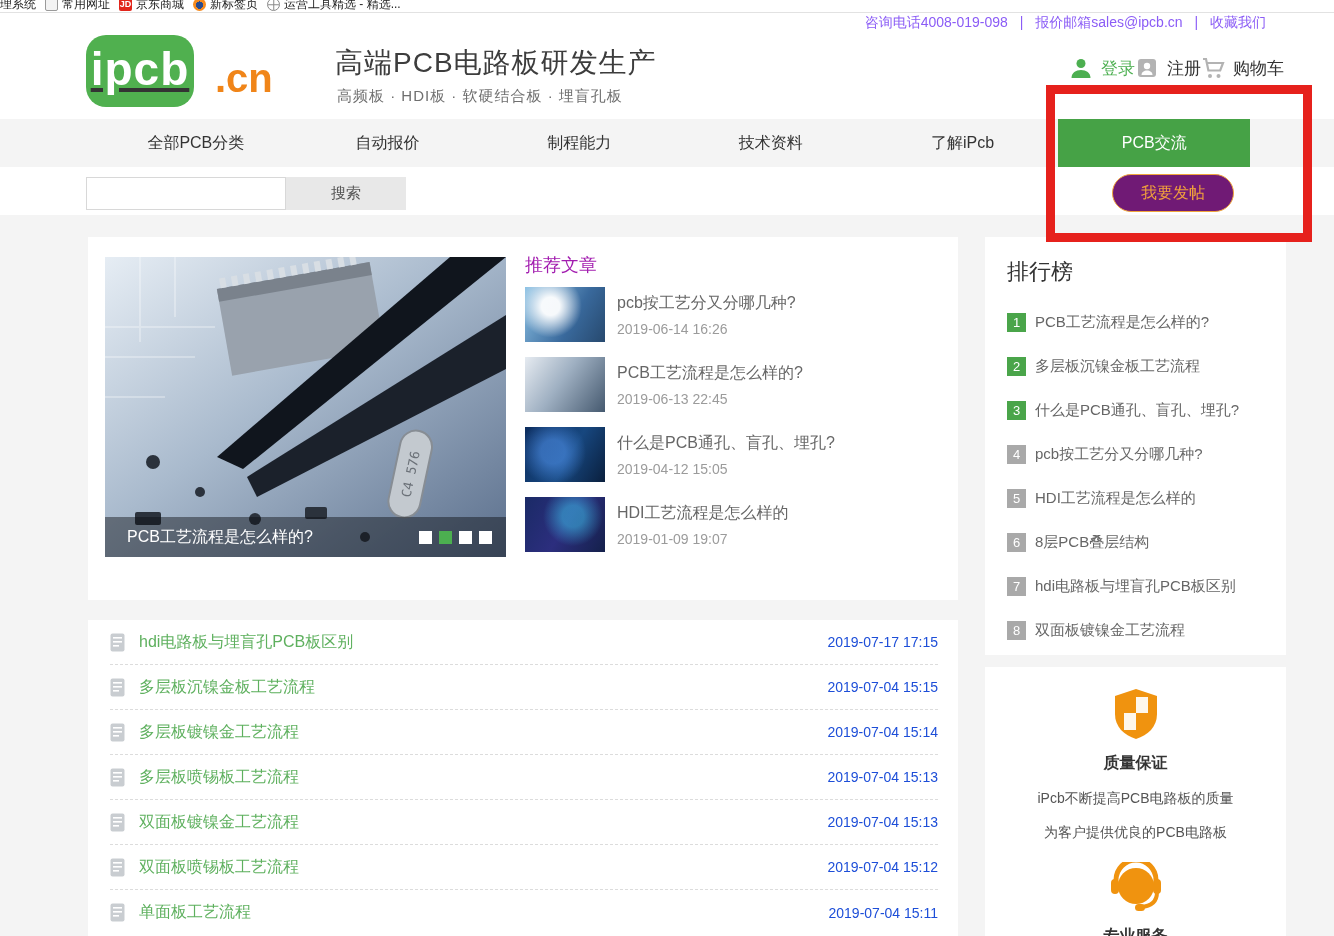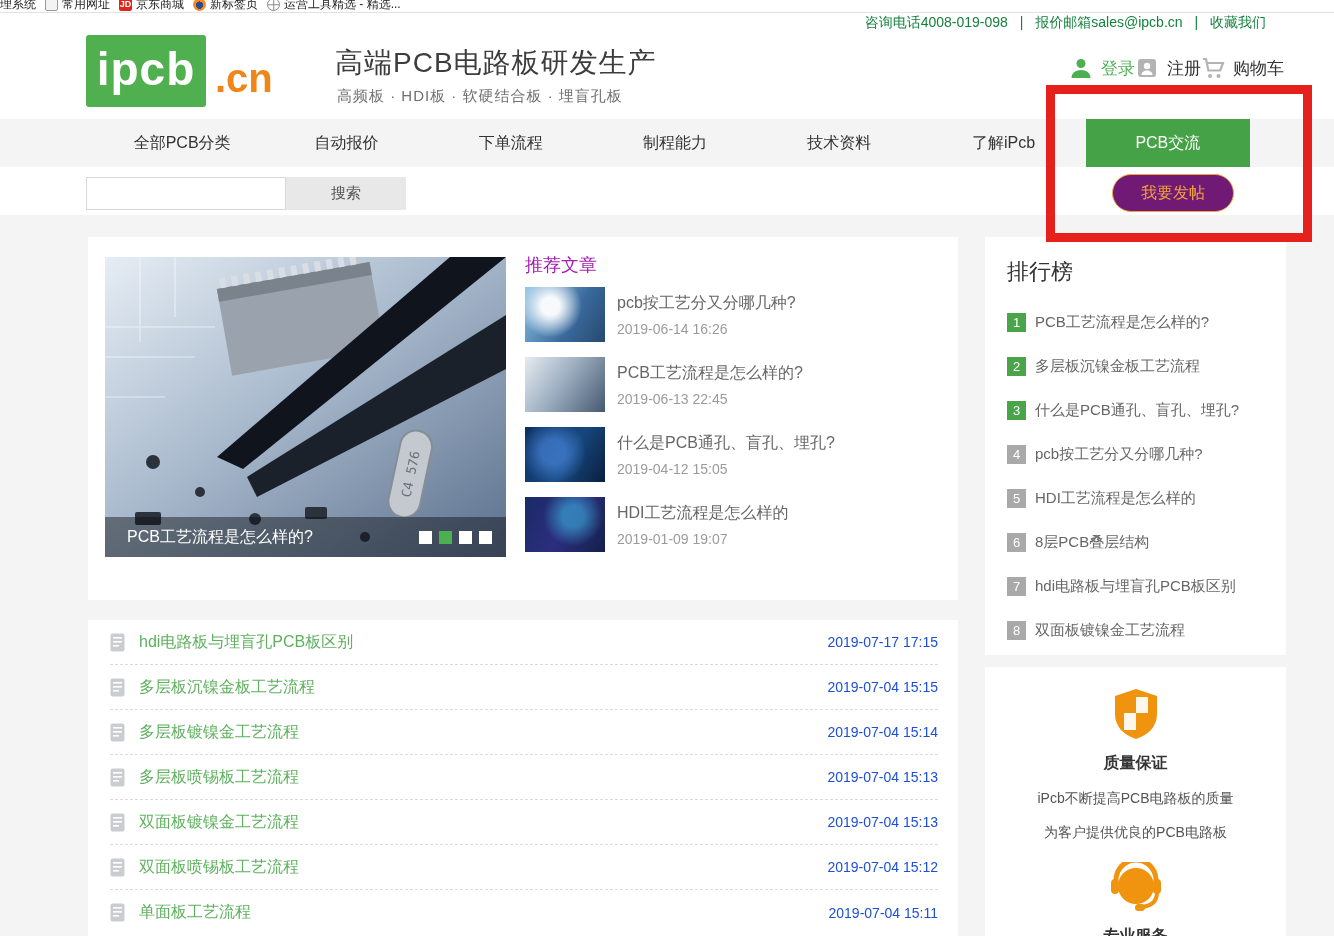--- a/index.html
+++ b/index.html
@@ -15,26 +15,26 @@
   .bm-item { display:flex; align-items:center; gap:4px; }
   .bm-ic { width:13px; height:13px; display:inline-block; flex:0 0 auto; }
   .bm-folder { border:1px solid #9a9a9a; background:#f3f3f3; border-radius:2px; }
   .bm-jd { background:#e1251b; color:#fff; font-size:9px; font-weight:bold; text-align:center; line-height:13px; border-radius:2px; }
   .bm-ff { border-radius:50%; background:radial-gradient(circle at 50% 55%, #2a4b8d 0 38%, #f78b1e 39% 100%); }
   .bm-globe { border:1.5px solid #8a8a8a; border-radius:50%; position:relative; }
   .bm-globe:before { content:""; position:absolute; left:50%; top:0; bottom:0; width:1.5px; background:#8a8a8a; transform:translateX(-50%); }
   .bm-globe:after { content:""; position:absolute; top:50%; left:0; right:0; height:1.5px; background:#8a8a8a; transform:translateY(-50%); }
 
   
-  .topbar { position:absolute; top:14px; right:64px; font-size:14px; color:#15803d; }
+  .topbar { position:absolute; top:14px; right:64px; font-size:14px; color:#8b5cf6; }
   .topbar span { margin:0 4px; }
 
   
-  .logo { position:absolute; left:86px; top:35px; width:120px; height:72px;
-    background:#50b04f; border-radius:3px; display:flex; align-items:center; justify-content:center; }
+  .logo { position:absolute; left:86px; top:35px; width:108px; height:72px;
+    background:#50b04f; border-radius:20px; display:flex; align-items:center; justify-content:center;text-decoration:underline; }
   .logo-word { color:#fff; font-size:46px; font-weight:bold; letter-spacing:1px; line-height:1; padding-bottom:4px; }
   .logo-suffix { position:absolute; left:215px; top:58px; color:#f08519; font-size:40px; font-weight:bold; line-height:1; }
   .site-title { position:absolute; left:335px; top:44px; font-size:28px; color:#3d3d3d; letter-spacing:1px; }
   .site-subtitle { position:absolute; left:337px; top:87px; font-size:15px; color:#6f6f6f; letter-spacing:1px; }
 
   .user-actions { position:absolute; top:56px; right:50px; display:flex; align-items:center; }
   .ua-item { display:flex; align-items:center; gap:8px; font-size:17px; color:#333; cursor:pointer; }
   .ua-item.login { color:#4caf50; }
   .ua-ic { width:24px; height:24px; display:block; }
 
@@ -182,21 +182,20 @@
         <circle cx="17.5" cy="20" r="2" fill="#b3b3b3"></circle>
       </svg>
       <span>购物车</span>
     </span>
   </div>
 
   <div class="nav">
     <div class="nav-row">
       <div class="nav-item">全部PCB分类</div>
       <div class="nav-item">自动报价</div>
-      <div class="nav-item">下单流程</div>
       <div class="nav-item">制程能力</div>
       <div class="nav-item">技术资料</div>
       <div class="nav-item">了解iPcb</div>
       <div class="nav-item highlight">PCB交流</div>
     </div>
   </div>
 
   <input class="search-input" type="text" placeholder="" style="">
   <button class="search-btn">搜索</button>
 

